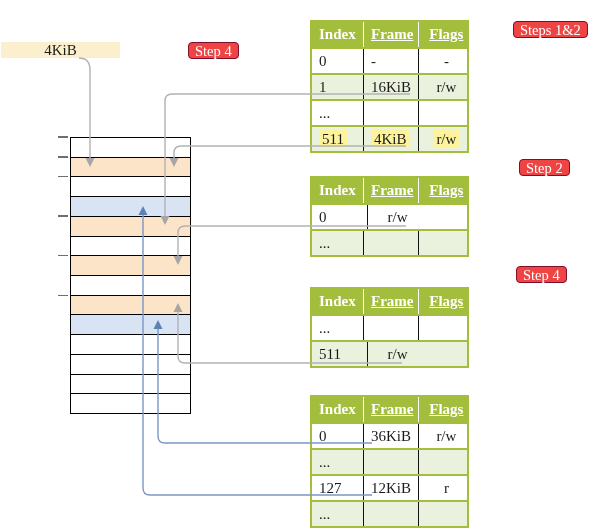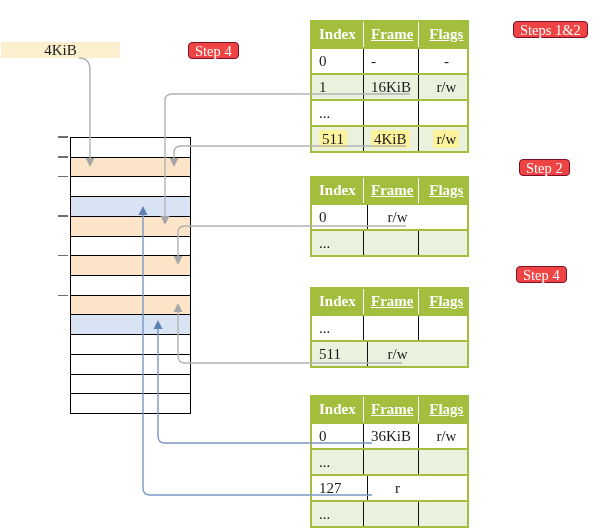--- a/index.html
+++ b/index.html
@@ -138,20 +138,21 @@
         <div class="pt-cell c1">36KiB</div>
         <div class="pt-cell c2">r/w</div>
       </div>
       <div class="pt-row shaded">
         <div class="pt-cell c0">...</div>
         <div class="pt-cell c1"></div>
         <div class="pt-cell c2"></div>
       </div>
       <div class="pt-row">
         <div class="pt-cell c0">127</div>
+        <div class="pt-cell c1">12KiB</div>
         <div class="pt-cell c2">r</div>
       </div>
       <div class="pt-row shaded">
         <div class="pt-cell c0">...</div>
         <div class="pt-cell c1"></div>
         <div class="pt-cell c2"></div>
       </div>
     </div>
 
   <svg id="connector-layer" width="601" height="528">

